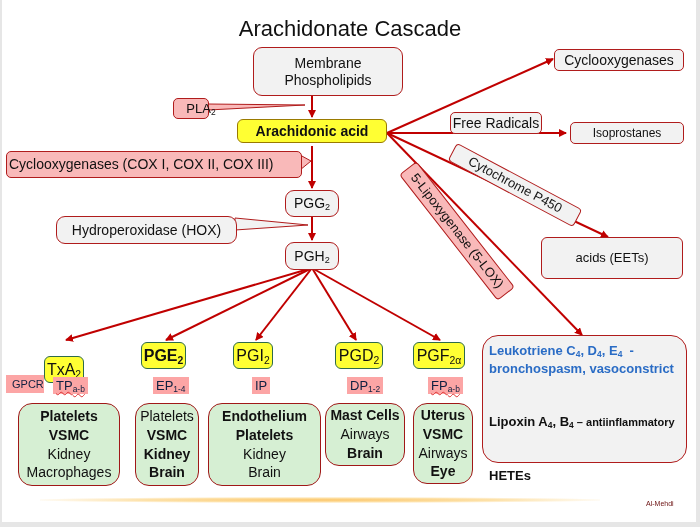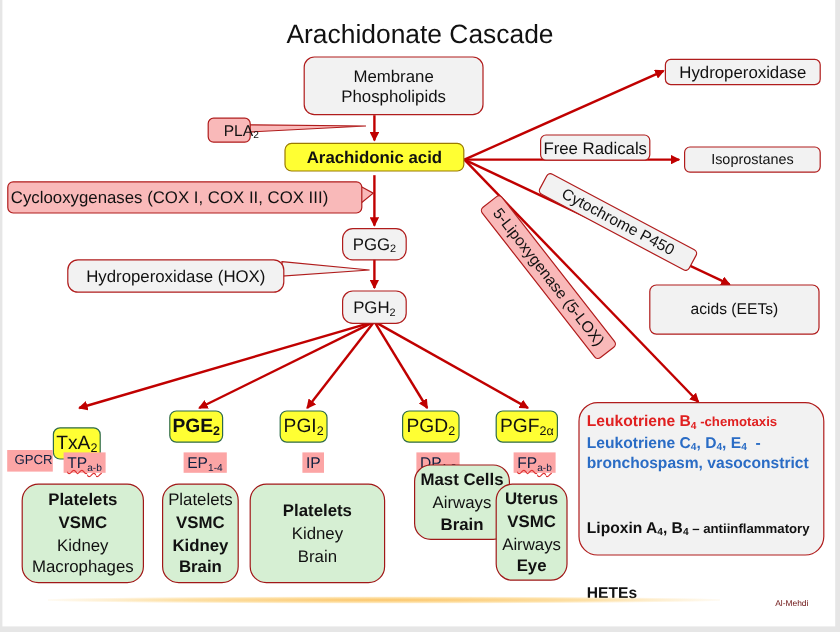--- a/index.html
+++ b/index.html
@@ -88,21 +88,21 @@
 
 <div class="box" style="left:56px;top:216px;width:181px;height:28px;font-size:14px;">
   <span>Hydroperoxidase (HOX)</span>
 </div>
 
 <div class="box" style="left:285px;top:242px;width:54px;height:28px;font-size:14px;">
   <span><span>PGH</span><sub>2</sub></span>
 </div>
 
 <div class="box" style="left:554px;top:49px;width:130px;height:22px;font-size:14px;border-radius:5px;">
-  <span>Hydroperoxidase</span>
+  <span>Cyclooxygenases</span>
 </div>
 
 <div class="box" style="left:450px;top:112px;width:92px;height:22px;font-size:14px;border-radius:5px;">
   <span>Free Radicals</span>
 </div>
 
 <div class="box" style="left:570px;top:122px;width:114px;height:22px;font-size:12px;border-radius:5px;">
   <span>Isoprostanes</span>
 </div>
 
@@ -157,40 +157,38 @@
   <span style="font-weight:normal">Kidney</span>
   <span style="font-weight:normal">Macrophages</span>
 </div>
 <div class="box green" style="left:135px;top:403px;width:64px;height:83px;">
   <span style="font-weight:normal">Platelets</span>
   <span>VSMC</span>
   <span>Kidney</span>
   <span>Brain</span>
 </div>
 <div class="box green" style="left:208px;top:403px;width:113px;height:83px;">
+  <span>Endothelium</span>
   <span>Platelets</span>
   <span style="font-weight:normal">Kidney</span>
   <span style="font-weight:normal">Brain</span>
 </div>
-<div class="box green" style="left:325px;top:387px;width:80px;height:63px;margin-left:20px;">
+<div class="box green" style="left:325px;top:403px;width:80px;height:63px;">
   <span>Mast Cells</span>
   <span style="font-weight:normal">Airways</span>
   <span>Brain</span>
 </div>
 <div class="box green" style="left:413px;top:403px;width:60px;height:81px;">
   <span>Uterus</span>
   <span>VSMC</span>
   <span style="font-weight:normal">Airways</span>
   <span>Eye</span>
 </div>
 
 <div class="leuko">
-  <div class="l1">
-    <span>Leukotriene B</span><sub>4</sub><span class="small"> -chemotaxis</span>
-  </div>
   <div class="l2">
     <span>Leukotriene C</span><sub>4</sub><span>, D</span><sub>4</sub><span>, E</span><sub>4</sub><span style="white-space:pre">  -</span>
   </div>
   <div class="l2 small">bronchospasm, vasoconstrict</div>
   <div class="l3">
     <span>Lipoxin A</span><sub>4</sub><span>, B</span><sub>4</sub><span class="small"> – antiinflammatory</span>
   </div>
   <div class="l3 small">HETEs</div>
 </div>
 

